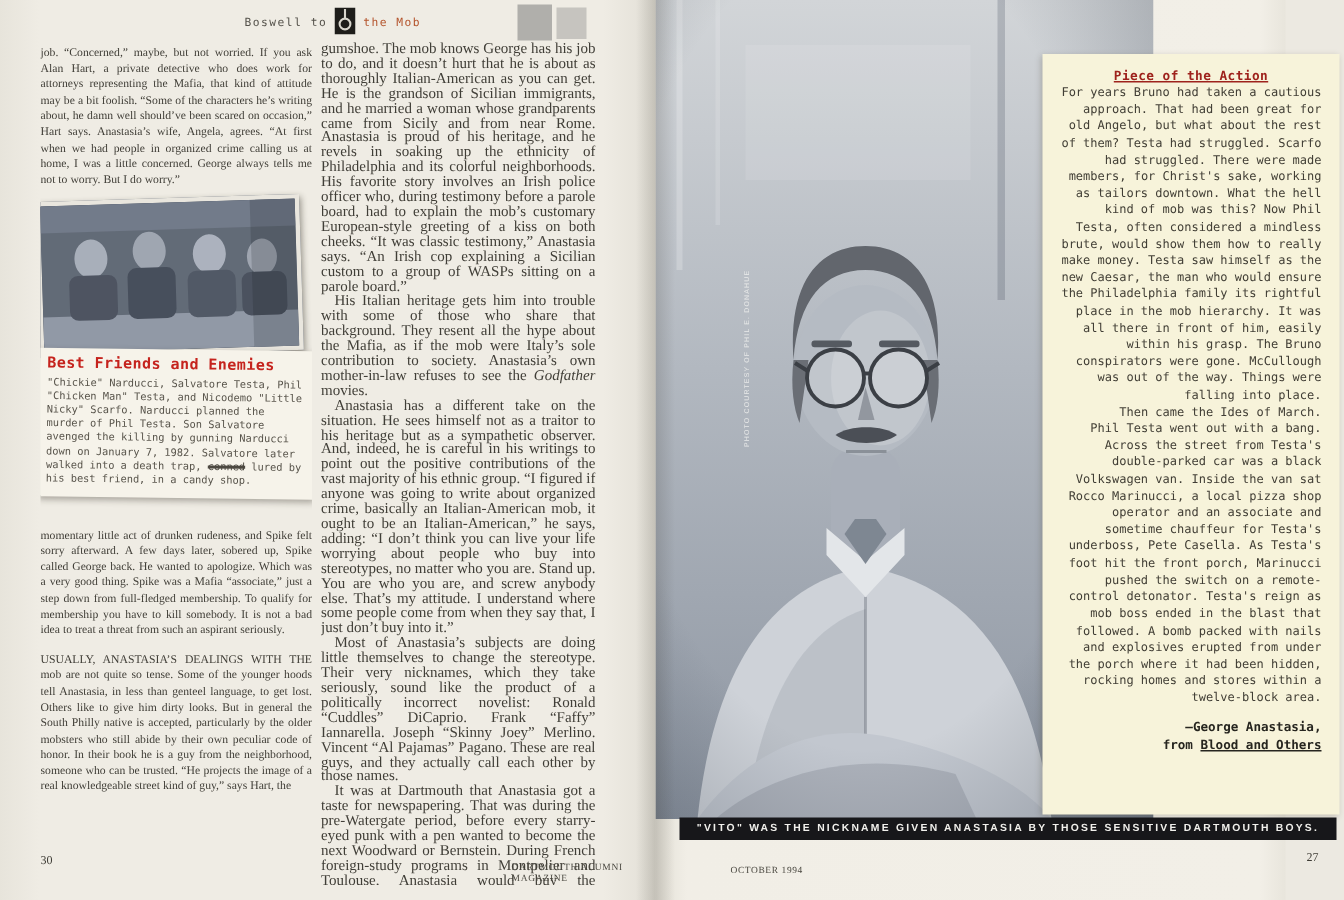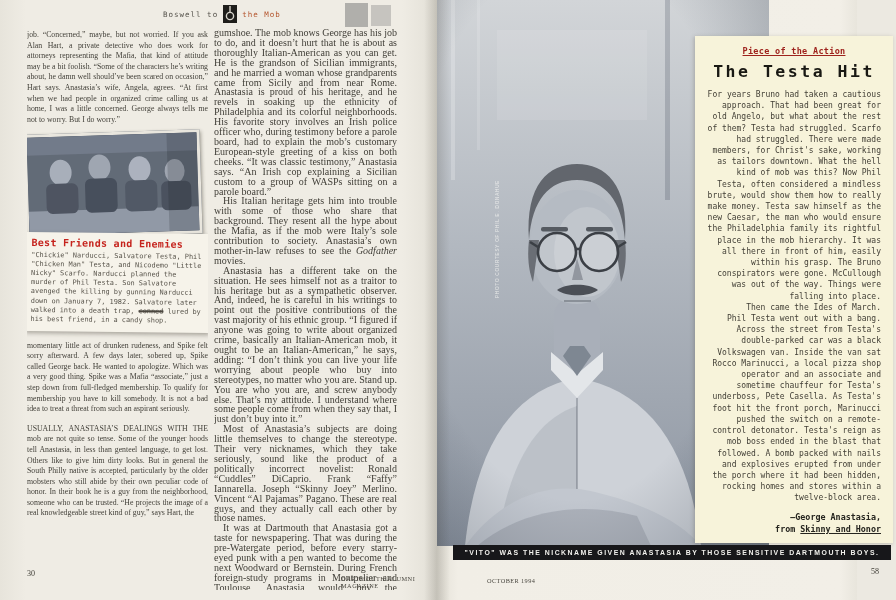--- a/index.html
+++ b/index.html
@@ -23,21 +23,21 @@
   
   .col{position:absolute;top:30px;color:#403e37;text-align:justify;}
   .col1{left:27px;width:181px;height:552px;overflow:hidden;font-size:7.8px;line-height:10.6px;}
   .col2{left:214px;width:183px;height:562px;overflow:hidden;font-size:10px;line-height:9.9px;top:28px;}
   .col p{margin:0;}
   .indent{text-indent:9px;}
   .sect{margin-top:9px !important;}
   .ital{font-style:italic;}
 
   
-  .collage{margin:7px 0 8px -2px;width:184px;}
+  .collage{margin:7px 0 19px -2px;width:184px;}
   .mobphoto{width:170px;height:98px;border:3px solid #e9e6de;box-shadow:1px 2px 4px rgba(40,35,25,.45);
             transform:rotate(-1.8deg);background:#5c6573;line-height:0;}
   .capcard{width:172px;background:#f6f3ea;padding:6px 6px 7px 6px;margin-top:-3px;transform:rotate(.7deg);
            box-shadow:1px 2px 4px rgba(40,35,25,.35);text-align:left;}
   .captitle{font-family:"DejaVu Sans Mono", monospace;font-weight:bold;font-size:10px;color:#c5231d;letter-spacing:.3px;}
   .capbody{font-family:"DejaVu Sans Mono", monospace;font-size:6.9px;line-height:9.2px;color:#57534a;margin-top:2px;}
   .struck{text-decoration:line-through;text-decoration-thickness:2px;font-weight:normal;color:#4c4840;}
 
   
   .portrait{position:absolute;left:0;top:0;width:332px;height:546px;line-height:0;}
@@ -187,33 +187,32 @@
         <path d="M120,290 C129,283 152,283 161,290 C152,297 129,297 120,290 Z" fill="#4b4f56"></path>
         <line x1="127" y1="301" x2="154" y2="301" stroke="#8a9098" stroke-width="2"></line>
         <rect width="332" height="546" fill="url(#vig)"></rect>
       </svg>
     </div>
 
     <div class="photo-credit">PHOTO COURTESY OF PHIL E. DONAHUE</div>
 
     <aside class="sidebar">
       <div class="kicker">Piece of the Action</div>
-      <h2 class="sbtitle">The Testa Hit</h2>
       <p class="sb">For years Bruno had taken a cautious approach. That had been great for old Angelo, but what about the rest of them? Testa had struggled. Scarfo had struggled. There were made members, for Christ's sake, working as tailors downtown. What the hell kind of mob was this? Now Phil Testa, often considered a mindless brute, would show them how to really make money. Testa saw himself as the new Caesar, the man who would ensure the Philadelphia family its rightful place in the mob hierarchy. It was all there in front of him, easily within his grasp. The Bruno conspirators were gone. McCullough was out of the way. Things were falling into place.</p>
       <p class="sb indent">Then came the Ides of March.</p>
       <p class="sb indent">Phil Testa went out with a bang.</p>
       <p class="sb indent">Across the street from Testa's double-parked car was a black Volkswagen van. Inside the van sat Rocco Marinucci, a local pizza shop operator and an associate and sometime chauffeur for Testa's underboss, Pete Casella. As Testa's foot hit the front porch, Marinucci pushed the switch on a remote-control detonator. Testa's reign as mob boss ended in the blast that followed. A bomb packed with nails and explosives erupted from under the porch where it had been hidden, rocking homes and stores within a twelve-block area.</p>
       <div class="attrib">
         <div>—George Anastasia,</div>
-        <div><span>from</span> <span class="book">Skinny and Honor</span></div>
+        <div><span>from</span> <span class="book">Blood and Others</span></div>
       </div>
     </aside>
 
     <div class="capbar">
       <span>"VITO" WAS THE NICKNAME GIVEN ANASTASIA BY THOSE SENSITIVE DARTMOUTH BOYS.</span>
     </div>
 
     <div class="issue">OCTOBER 1994</div>
-    <div class="folio folio-right">58</div>
+    <div class="folio folio-right">27</div>
   </div>
 
   <div class="gutter"></div>
 </div>
 
 </body></html>

